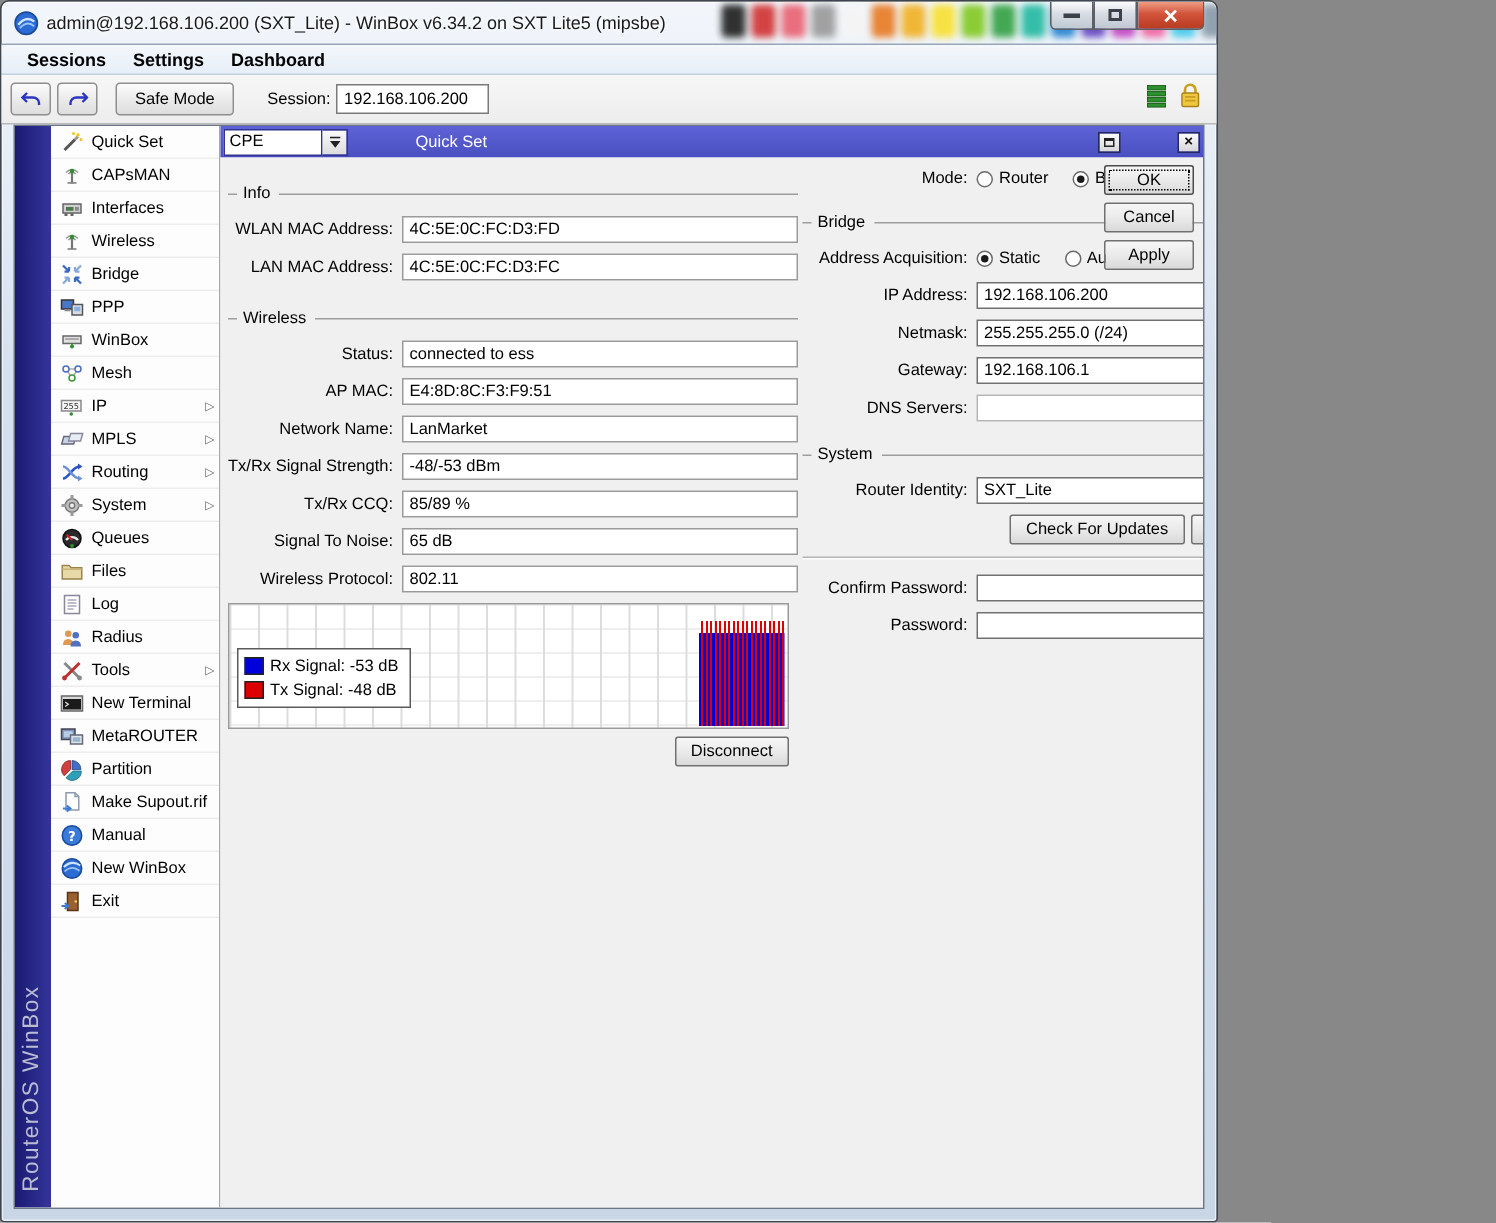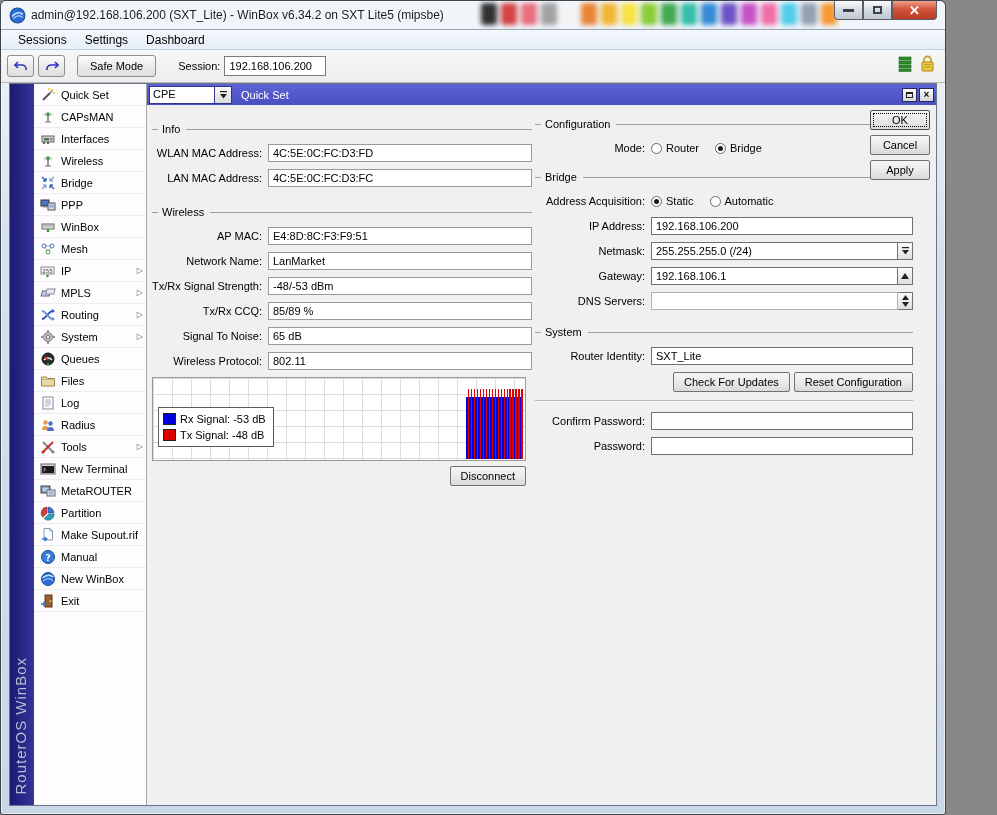--- a/index.html
+++ b/index.html
@@ -1,20 +1,20 @@
 <!DOCTYPE html>
 <html><head>
 <meta charset="utf-8">
 <style>
   * { margin:0; padding:0; box-sizing:border-box; }
   html,body { width:997px; height:815px; overflow:hidden; }
   body { font-family:"Liberation Sans", sans-serif; font-size:11px; color:#000; background:#888; }
 
   
-  .frame { position:relative; width:946px; height:815px;
+  .frame { position:relative; width:812px; height:815px;
     background:linear-gradient(#f2f6fb,#d6e1ee 30%,#c9d6e6);
     border:1px solid #3f454e; border-radius:6px 6px 3px 3px;
     box-shadow:inset 0 0 0 1px rgba(255,255,255,.6);
     display:flex; flex-direction:column; }
   .titlebar { position:relative; height:28px; display:flex; align-items:center;
     padding:0 6px; overflow:hidden; border-radius:6px 6px 0 0; }
   .deskblur { position:absolute; top:2px; left:480px; display:flex; gap:4px; filter:blur(2.5px); opacity:.9; }
   .deskblur i { width:16px; height:22px; border-radius:3px; display:block; }
   .app-icon { width:17px; height:17px; margin:0 5px 0 2px; flex:0 0 auto; }
   .title-text { position:relative; z-index:2; font-size:12px; color:#1a1a1a; text-shadow:0 0 3px #fff,0 0 6px #fff; white-space:nowrap; }
@@ -22,21 +22,21 @@
   .wbtn { width:29px; height:19px; border:1px solid #5a5f66; border-top:none; background:linear-gradient(#fdfdfd,#d8dde4 45%,#bfc8d2);
     display:flex; align-items:center; justify-content:center; color:#333; }
   .wbtn.min { border-radius:0 0 0 4px; }
   .wbtn.close { width:45px; border-radius:0 0 4px 0;
     background:linear-gradient(#f0a088,#d2543a 45%,#b83c22); color:#fff; font-weight:bold; font-size:13px; }
   .minbar { width:11px; height:3px; background:#3c4048; }
   .maxbox { width:9px; height:8px; border:2px solid #3c4048; background:transparent; }
 
   
   .menubar { height:21px; background:linear-gradient(#f4f8fc,#e6eef8); border-top:1px solid #98a6b8;
-    border-bottom:1px solid #c2cfdd; display:flex; align-items:center; padding-left:8px; }
+    border-bottom:1px solid #c2cfdd; display:flex; align-items:center; padding-left:8px;font-weight:bold; }
   .menu-item { padding:2px 9px; font-size:12px; }
   .toolbar { height:33px; background:linear-gradient(#f7f7f7,#ededed); border-bottom:1px solid #b9b9b9;
     display:flex; align-items:center; padding:0 6px; position:relative; }
   .tbtn { height:22px; border:1px solid #8e8e8e; border-radius:3px; background:linear-gradient(#fcfcfc,#e8e8e8 60%,#dedede);
     display:flex; align-items:center; justify-content:center; margin-right:4px;text-align:center; }
   .tbtn.sq { width:27px; }
   .tbtn.txt { padding:0 12px; font-size:11px; }
   .session-label { margin:0 4px 0 18px; }
   .session-input { width:102px; height:20px; border:1px solid #7a7a7a; background:#fff; font:11px "Liberation Sans",sans-serif; padding:0 4px; }
   .tb-status { position:absolute; right:10px; top:5px; display:flex; gap:8px; align-items:center; }
@@ -47,21 +47,21 @@
   .brandtext { position:absolute; bottom:10px; left:2px; writing-mode:vertical-rl; transform:rotate(180deg);
     color:#b9bcd2; font-size:15px; letter-spacing:1px; white-space:nowrap; }
   .sidebar { width:113px; background:#fdfdfd; border-right:1px solid #a8a8a8; flex:0 0 auto; overflow:hidden; }
   .sbitem { height:22px; display:flex; align-items:center; padding:0 3px 0 6px; border-bottom:1px solid #ededed; position:relative; }
   .sicon { width:16px; height:16px; margin-right:5px; flex:0 0 auto; display:flex; align-items:center; justify-content:center; }
   .slabel { white-space:nowrap; font-size:11px; }
   .subarr { position:absolute; right:3px; color:#666; font-size:8px; }
 
   
   .workarea { flex:1; display:flex; flex-direction:column; background:#f0f0f0; }
-  .qs-titlebar { height:21px; background:linear-gradient(#5d62d6,#4a4fc0); display:flex; align-items:center; padding:1px 2px; }
+  .qs-titlebar { height:21px; background:linear-gradient(#5d62d6,#4a4fc0); display:flex; align-items:center; padding:1px 2px;gap:36px; }
   .combo { display:flex; height:18px; }
   .combo-field { width:66px; background:#fff; border:1px solid #30348f; font-size:11px; padding:1px 3px; color:#000; }
   .combo-btn { width:17px; background:linear-gradient(#fafafa,#dcdcdc); border:1px solid #30348f; border-left:none;
     display:flex; align-items:center; justify-content:center; }
   .qs-title { color:#fff; font-size:11px; margin-left:9px; flex:1; }
   .qs-ctrl { width:15px; height:14px; border:1px solid #24285f; background:linear-gradient(#fcfcfc,#d6d6d6);
     display:flex; align-items:center; justify-content:center; margin-left:2px; font-size:10px; color:#111; line-height:1; }
   .restore-glyph { width:7px; height:6px; border:1px solid #222; border-top-width:2px; }
   .qs-content { flex:1; position:relative; background:#f0f0f0; }
 
@@ -485,20 +485,24 @@
             <span class="flabel">WLAN MAC Address:</span>
             <input class="fld ro" readonly="" value="4C:5E:0C:FC:D3:FD" style="">
           </div>
           <div class="frow">
             <span class="flabel">LAN MAC Address:</span>
             <input class="fld ro" readonly="" value="4C:5E:0C:FC:D3:FC" style="">
           </div>
 
           <div class="group-hdr" style="margin-top:19px">Wireless</div>
           <div class="frow">
+            <span class="flabel">Status:</span>
+            <input class="fld ro" readonly="" value="connected to ess" style="">
+          </div>
+          <div class="frow">
             <span class="flabel">AP MAC:</span>
             <input class="fld ro" readonly="" value="E4:8D:8C:F3:F9:51" style="">
           </div>
           <div class="frow">
             <span class="flabel">Network Name:</span>
             <input class="fld ro" readonly="" value="LanMarket" style="">
           </div>
           <div class="frow">
             <span class="flabel">Tx/Rx Signal Strength:</span>
             <input class="fld ro" readonly="" value="-48/-53 dBm" style="">
@@ -531,21 +535,20 @@
                 <span>-48 dB</span>
               </div>
             </div>
           </div>
           <div class="disc-row">
             <div class="pushbtn">Disconnect</div>
           </div>
         </div>
 
         <div class="col-right">
-          <div class="group-hdr">Configuration</div>
           <div class="frow">
             <span class="flabel">Mode:</span>
             <span class="radio"></span>
             <span class="rlabel">Router</span>
             <span class="radio on"></span>
             <span class="rlabel">Bridge</span>
           </div>
 
           <div class="group-hdr" style="margin-top:14px">Bridge</div>
           <div class="frow">

